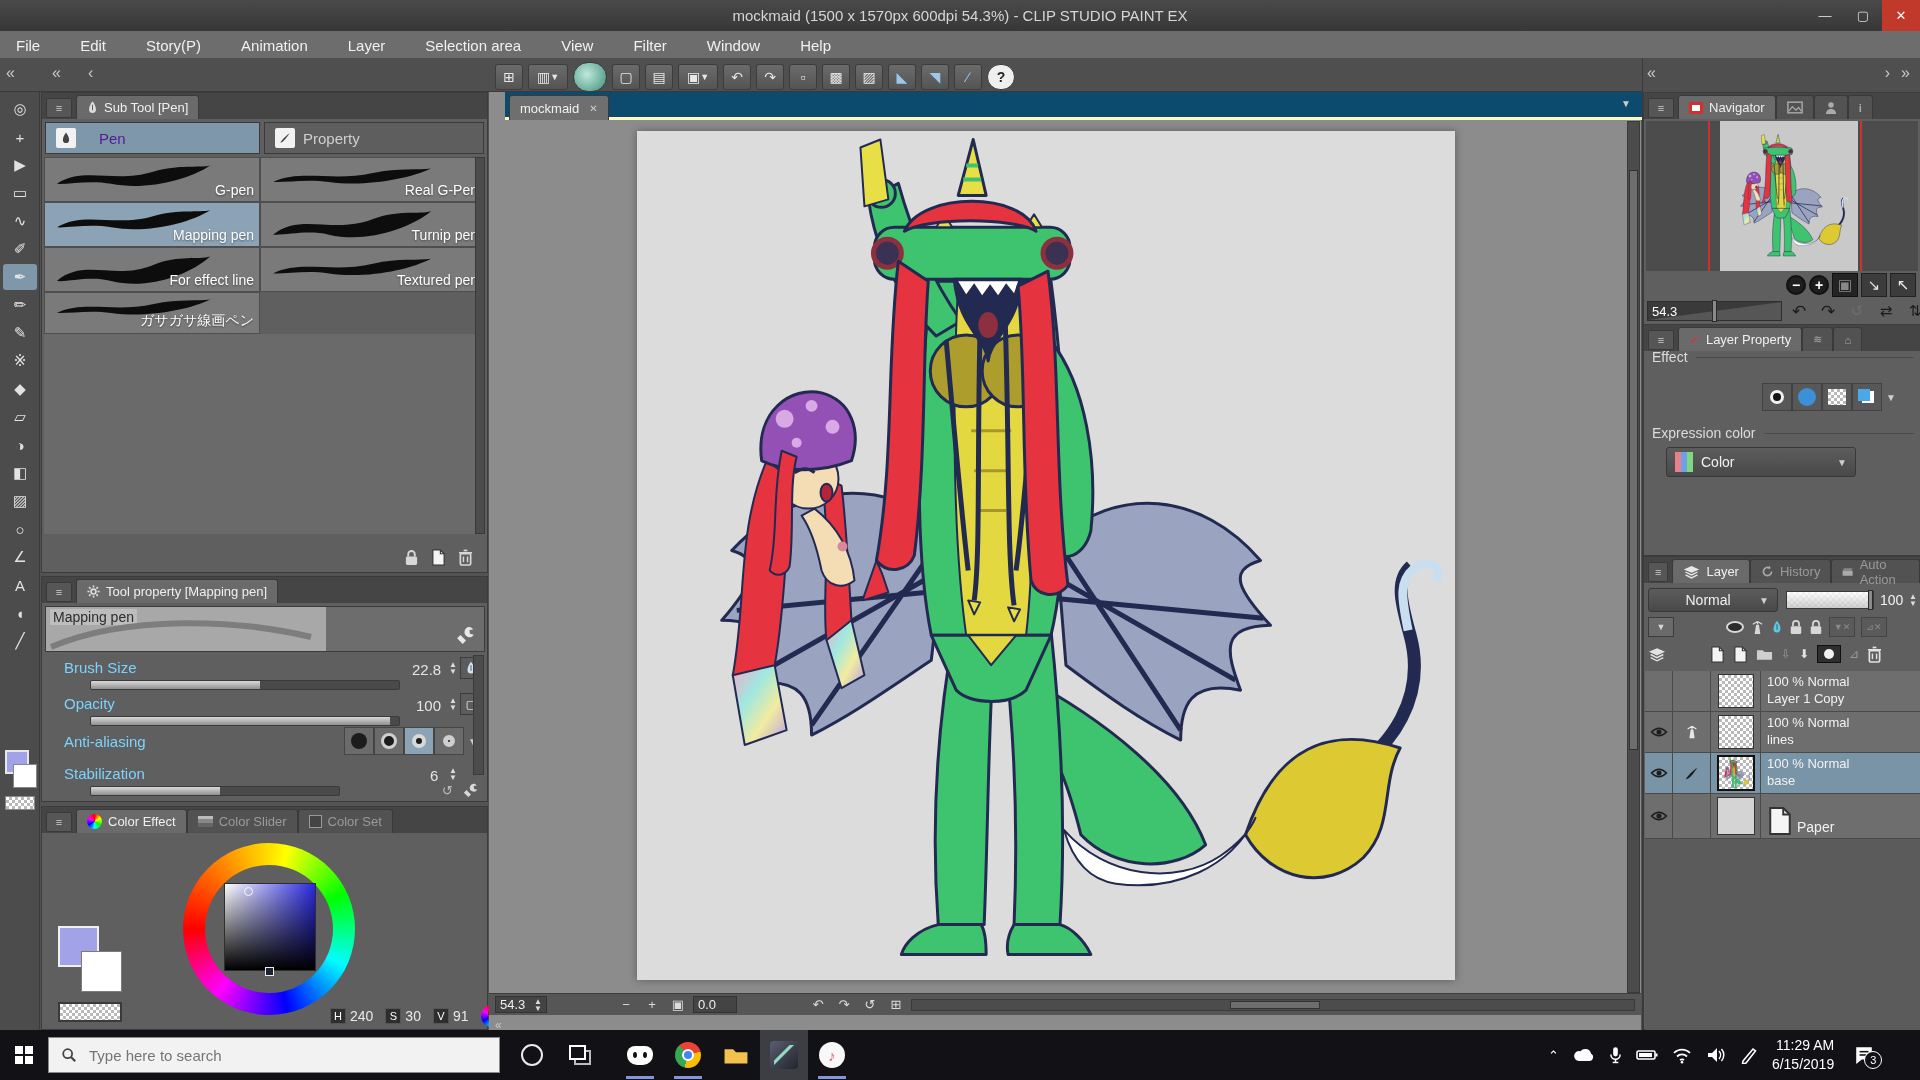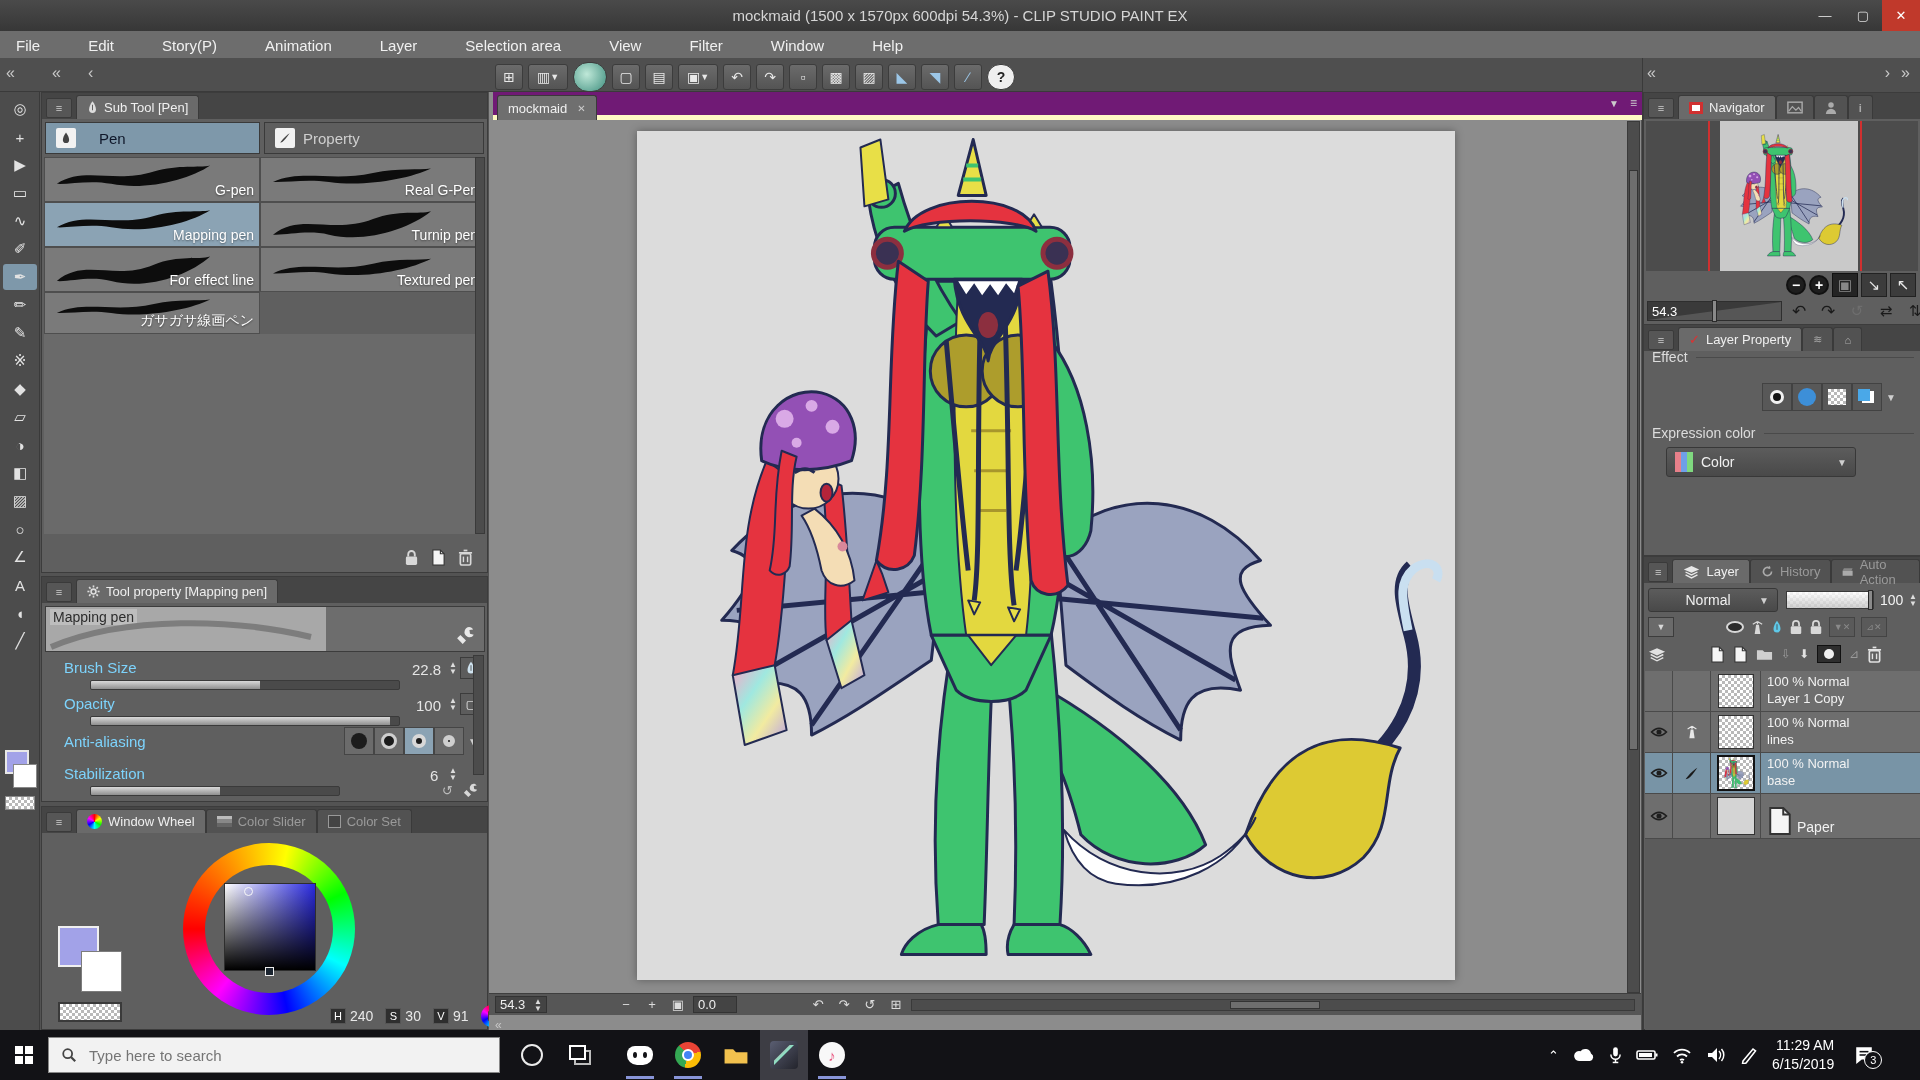--- a/index.html
+++ b/index.html
@@ -5,21 +5,21 @@
   html,body{margin:0;padding:0;background:#222;}
   *{box-sizing:border-box;font-family:"Liberation Sans","DejaVu Sans",sans-serif;}
   .app{position:relative;width:1920px;height:1080px;overflow:hidden;background:#535353;color:#e6e6e6;}
   .abs{position:absolute;}
   .row{display:flex;align-items:center;}
   
   .titlebar{left:0;top:0;width:1920px;height:31px;background:linear-gradient(#4a4a4a,#373737);display:flex;align-items:center;justify-content:center;font-size:15px;color:#d6d6d6;}
   .wbtns{position:absolute;right:0;top:0;height:31px;display:flex;}
   .wbtn{width:38px;height:31px;display:flex;align-items:center;justify-content:center;font-size:13px;color:#ddd;}
   .wbtn.close{background:#c0392b;color:#fff;}
-  .menubar{left:0;top:31px;width:1920px;height:29px;background:#6d6d6d;display:flex;align-items:center;gap:16px;font-size:15px;color:#f0f0f0;}
+  .menubar{left:0;top:31px;width:1920px;height:29px;background:#6d6d6d;display:flex;align-items:center;gap:8px;font-size:15px;color:#f0f0f0;}
   .menuitem{padding:0 16px;height:27px;display:flex;align-items:center;}
   .cmdbar{left:0;top:58px;width:1920px;height:34px;background:#4f4f4f;border-bottom:1px solid #3a3a3a;}
   .cmdbtn{width:28px;height:26px;margin-top:4px;background:linear-gradient(#6b6b6b,#545454);border:1px solid #3c3c3c;border-radius:3px;display:inline-flex;align-items:center;justify-content:center;font-size:14px;color:#e8e8e8;}
   .cmdbtn.blue{color:#9cc7e8;}
   .glyph{display:inline-flex;align-items:center;justify-content:center;}
   
   .panel{background:#5f5f5f;border:1px solid #3c3c3c;}
   .phead{height:26px;background:#454545;display:flex;align-items:flex-end;}
   .ptab{height:24px;background:#6a6a6a;border:1px solid #3a3a3a;border-bottom:none;border-radius:3px 3px 0 0;display:flex;align-items:center;gap:6px;padding:0 10px;font-size:13px;color:#efefef;}
   .ptab.dim{background:#525252;color:#9a9a9a;}
@@ -411,21 +411,21 @@
       <div class="pmenu">
           <span>≡</span>
         </div>
       <div class="ptab">
         <svg class="icon" width="11" height="15">
             <use href="#i-nib" fill="#ddd" color="#ddd"></use>
           </svg>
         <span>Sub Tool [Pen]</span>
       </div>
     </div>
-    <div class="stab" style="left:3px;top:29px;width:215px;background:#7e98aa;color:#0f172a;gap:23px;">
+    <div class="stab" style="left:3px;top:29px;width:215px;background:#7e98aa;color:#4c1d95;gap:23px;">
       <span style="width:20px;height:20px;background:#f2f2f2;border-radius:2px;display:inline-flex;align-items:center;justify-content:center">
           <svg class="icon" width="10" height="14" color="#444">
             <use href="#i-nib"></use>
           </svg>
         </span>
       <span>Pen</span>
     </div>
     <div class="stab" style="left:222px;top:29px;width:220px;background:#5e5e5e;color:#cfcfcf;">
       <span style="width:20px;height:20px;background:#f2f2f2;border-radius:2px;display:inline-flex;align-items:center;justify-content:center">
           <svg class="icon" width="12" height="12" color="#444">
@@ -579,21 +579,21 @@
     </div>
   </div>
 
   <div class="abs panel" style="left:41px;top:806px;width:447px;height:224px;">
     <div class="phead">
       <div class="pmenu">
           <span>≡</span>
         </div>
       <div class="ptab">
         <span style="width:15px;height:15px;border-radius:50%;background:conic-gradient(#f00,#ff0,#0f0,#0ff,#00f,#f0f,#f00)"></span>
-        <span>Window Wheel</span>
+        <span>Color Effect</span>
       </div>
       <div class="ptab dim">
         <span style="width:15px;height:11px;background:linear-gradient(#bbb 30%,#888 30%,#888 60%,#666 60%)"></span>
         <span>Color Slider</span>
       </div>
       <div class="ptab dim">
         <span style="width:13px;height:13px;background:#444;border:1px solid #999;display:inline-block"></span>
         <span>Color Set</span>
       </div>
     </div>
@@ -616,21 +616,21 @@
       <span class="hsvval">30</span>
       <span class="hsvbadge">V</span>
       <span class="hsvval">91</span>
       <span style="width:22px;height:22px;border-radius:50%;background:conic-gradient(#f00,#ff0,#0f0,#0ff,#00f,#f0f,#f00);display:inline-flex;align-items:center;justify-content:center;">
           <span style="width:0;height:0;border-left:8px solid #5a3a3a;border-top:5px solid transparent;border-bottom:5px solid transparent;"></span>
         </span>
     </div>
   </div>
 
   <div class="abs" style="left:489px;top:92px;width:1152px;height:938px;background:#8c8c8c;">
-    <div class="abs" style="left:4px;top:0;width:1152px;height:28px;background:#701a75;border-bottom:5px solid #fef9c3;">
+    <div class="abs" style="left:16px;top:0;width:1152px;height:28px;background:#0c4a6e;border-bottom:3px solid #fef9c3;">
       <div class="doctab" style="left:4px;top:3px;height:25px;">
         <span>mockmaid</span>
         <span style="font-size:10px;color:#ccc">✕</span>
       </div>
       <span class="abs glyph" style="right:26px;top:6px;font-size:10px;color:#ccc">▼</span>
       <span class="abs glyph" style="right:8px;top:4px;font-size:12px;color:#ccc">≡</span>
     </div>
 
     <div class="abs" style="left:148px;top:39px;width:818px;height:849px;background:#dcdcdc;box-shadow:0 0 8px rgba(0,0,0,.35);">
       <svg width="818" height="849" viewBox="0 0 820 850">

